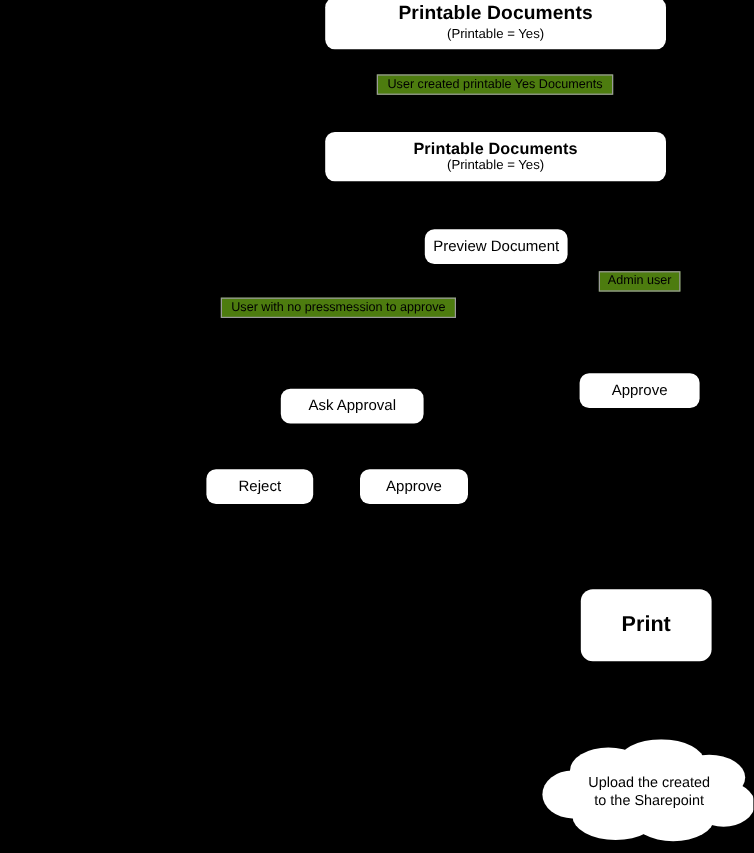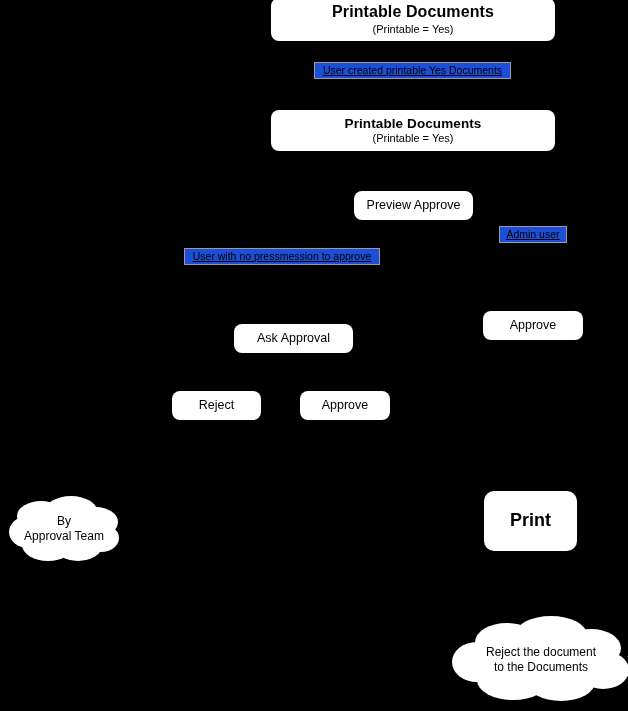--- a/index.html
+++ b/index.html
@@ -52,32 +52,31 @@
     font-weight: normal;
   }
   .node .big-bold {
     font-size: 18px;
     font-weight: bold;
   }
 
   
   .edge-label {
     position: absolute;
-    background: #1d4ed8;
+    background: #4d7c0f;
     color: #000000;
     border: 1px solid #9a9a9a;
     font-size: 10.5px;
     line-height: 15px;
     padding: 0 3px;
     white-space: nowrap;
     box-sizing: border-box;
     display: flex;
     align-items: center;
     justify-content: center;
-    text-decoration: underline;
   }
 
   
   .cloud {
     position: absolute;
   }
   .cloud svg {
     position: absolute;
     left: 0;
     top: 0;
@@ -114,21 +113,21 @@
   <div class="edge-label" style="left:314px; top:62px; width:197px; height:17px;">
     <span>User created printable Yes Documents</span>
   </div>
 
   <div class="node" style="left:271px; top:110px; width:284px; height:41px;">
     <div class="title-md">Printable Documents</div>
     <div class="subtitle">(Printable = Yes)</div>
   </div>
 
   <div class="node" style="left:354px; top:191px; width:119px; height:29px;">
-    <div class="plain">Preview Approve</div>
+    <div class="plain">Preview Document</div>
   </div>
 
   <div class="edge-label" style="left:499px; top:226px; width:68px; height:17px;justify-content:center;">
     <span>Admin user</span>
   </div>
 
   <div class="edge-label" style="left:184px; top:248px; width:196px; height:17px;">
     <span>User with no pressmession to approve</span>
   </div>
 
@@ -141,55 +140,37 @@
   </div>
 
   <div class="node" style="left:172px; top:391px; width:89px; height:29px;">
     <div class="plain">Reject</div>
   </div>
 
   <div class="node" style="left:300px; top:391px; width:90px; height:29px;">
     <div class="plain">Approve</div>
   </div>
 
-  <div class="node" style="left:484px; top:491px; width:93px; height:60px; border-radius:10px;">
+  <div class="node" style="left:484px; top:491px; width:109px; height:60px; border-radius:10px;">
     <div class="big-bold">Print</div>
   </div>
 
-  <div class="cloud" style="left:8px; top:494px; width:112px; height:70px;">
-    <svg width="112" height="70" viewBox="0 0 112 70">
-      <g fill="#ffffff">
-        <ellipse cx="33" cy="22" rx="24" ry="15"></ellipse>
-        <ellipse cx="63" cy="17" rx="26" ry="15"></ellipse>
-        <ellipse cx="88" cy="28" rx="22" ry="15"></ellipse>
-        <ellipse cx="20" cy="38" rx="19" ry="16"></ellipse>
-        <ellipse cx="93" cy="44" rx="18" ry="14"></ellipse>
-        <ellipse cx="40" cy="51" rx="26" ry="16"></ellipse>
-        <ellipse cx="70" cy="52" rx="24" ry="15"></ellipse>
-        <rect x="16" y="20" width="80" height="31" rx="12"></rect>
-      </g>
-    </svg>
-    <div class="cloud-text">
-      <span>By</span>
-      <span>Approval Team</span>
-    </div>
-  </div>
 
   <div class="cloud" style="left:451px; top:616px; width:180px; height:88px;">
     <svg width="180" height="88" viewBox="0 0 180 88">
       <g fill="#ffffff">
         <ellipse cx="56" cy="26" rx="32" ry="19"></ellipse>
         <ellipse cx="100" cy="19" rx="36" ry="19"></ellipse>
         <ellipse cx="140" cy="32" rx="30" ry="19"></ellipse>
         <ellipse cx="26" cy="46" rx="25" ry="20"></ellipse>
         <ellipse cx="152" cy="54" rx="26" ry="19"></ellipse>
         <ellipse cx="62" cy="64" rx="36" ry="20"></ellipse>
         <ellipse cx="110" cy="66" rx="34" ry="19"></ellipse>
         <rect x="22" y="24" width="132" height="40" rx="16"></rect>
       </g>
     </svg>
     <div class="cloud-text" style="padding-right:12px;">
-      <span>Reject the document</span>
-      <span>to the Documents</span>
+      <span>Upload the created</span>
+      <span>to the Sharepoint</span>
     </div>
   </div>
 
 </div>
 
 </body></html>

